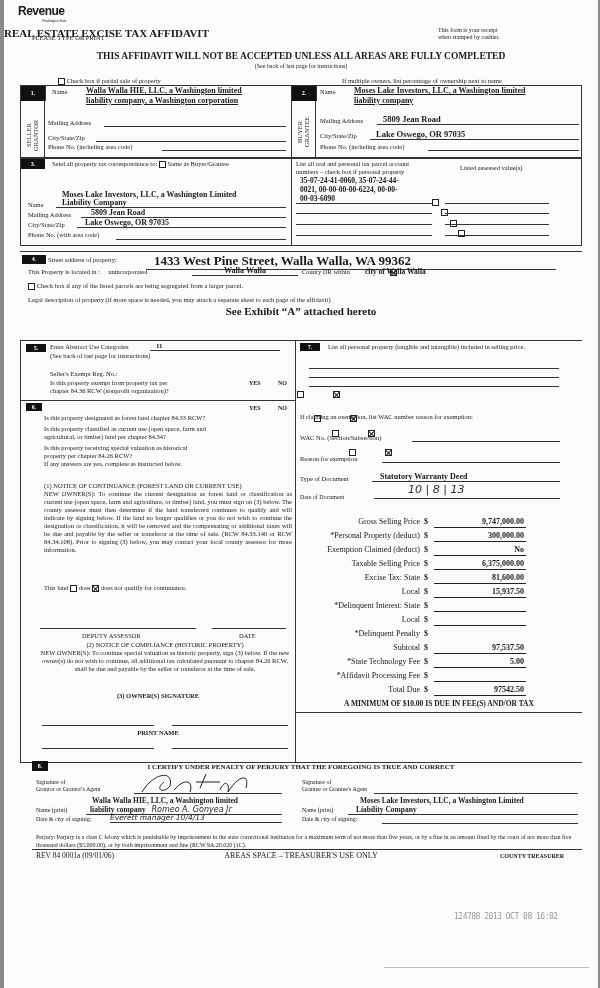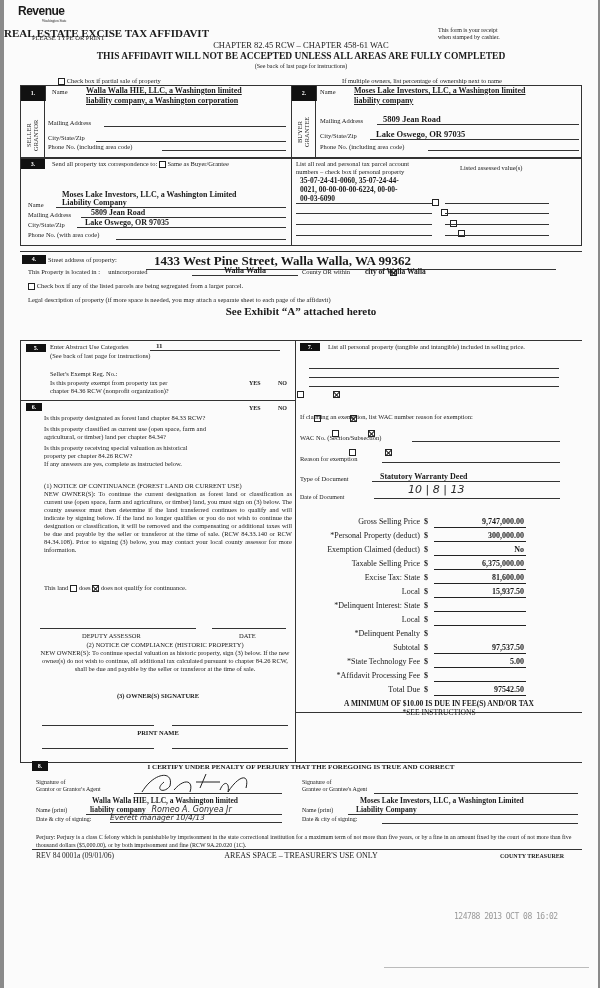--- a/index.html
+++ b/index.html
@@ -25,21 +25,20 @@
 </head>
 <body>
 
 <div class="page">
 
   
   <div class="abs bold" style="left:14px;top:4px;font-size:12px;font-family:'Liberation Sans',sans-serif;letter-spacing:-0.5px;">Revenue</div>
   <div class="abs" style="left:38px;top:19px;font-size:3.5px;">Washington State</div>
   <div class="abs" style="left:28px;top:34px;font-size:6.5px;">PLEASE TYPE OR PRINT</div>
   <div class="abs bold" style="left:0;width:484px;top:27px;text-align:left;font-size:11px;">REAL ESTATE EXCISE TAX AFFIDAVIT</div>
-  <div class="abs" style="left:0;width:594px;top:40px;text-align:center;font-size:8.5px;">CHAPTER 82.45 RCW – CHAPTER 458-61 WAC</div>
   <div class="abs" style="left:434px;top:27px;font-size:6px;line-height:7px;">
     <div>This form is your receipt</div>
     <div>when stamped by cashier.</div>
   </div>
   <div class="abs bold" style="left:0;width:594px;top:51px;text-align:center;font-size:9.5px;">THIS AFFIDAVIT WILL NOT BE ACCEPTED UNLESS ALL AREAS ARE FULLY COMPLETED</div>
   <div class="abs" style="left:0;width:594px;top:63px;text-align:center;font-size:6px;">(See back of last page for instructions)</div>
 
   <div class="abs" style="left:54px;top:77px;font-size:6.5px;">
     <span class="chk"></span>
     <span>Check box if partial sale of property</span>
@@ -300,21 +299,20 @@
         <span class="val"></span>
       </div>
     <div class="money-row" style="top:168px;">
         <span class="lbl">Total Due</span>
         <span class="dol">$</span>
         <span class="val">97542.50</span>
       </div>
   </div>
   <div class="abs bold" style="left:292px;width:286px;top:699px;text-align:center;font-size:7.5px;line-height:9px;">
     <div>A MINIMUM OF $10.00 IS DUE IN FEE(S) AND/OR TAX</div>
-    <div style="font-weight:normal;">*SEE INSTRUCTIONS</div>
   </div>
 
   
   <div class="abs" style="left:16px;top:762px;width:562px;height:1px;background:#333;"></div>
   <div class="abs num" style="left:28px;top:761px;width:16px;height:10px;line-height:10px;">8.</div>
   <div class="abs bold" style="left:0;width:594px;top:763px;text-align:center;font-size:7px;">I CERTIFY UNDER PENALTY OF PERJURY THAT THE FOREGOING IS TRUE AND CORRECT</div>
 
   <div class="abs" style="left:32px;top:779px;font-size:6px;line-height:7px;">
     <div>Signature of</div>
     <div>Grantor or Grantor's Agent</div>

